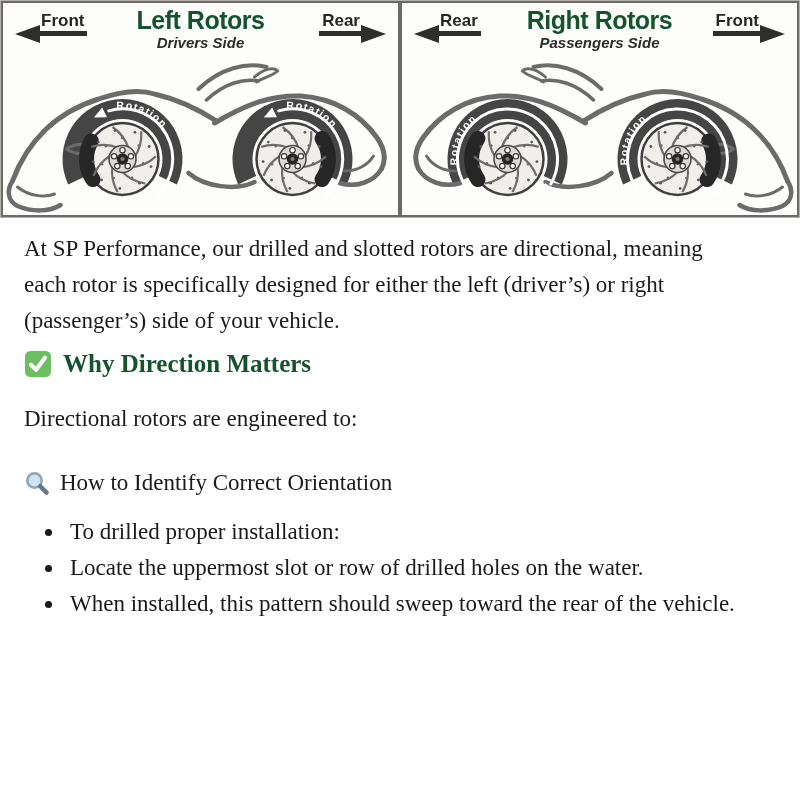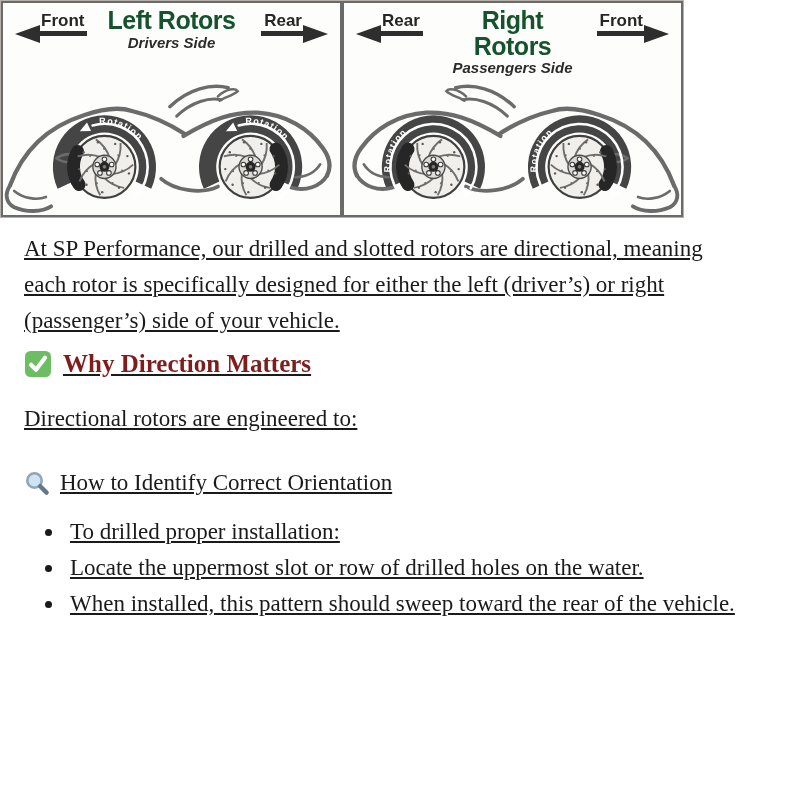--- a/index.html
+++ b/index.html
@@ -1,39 +1,39 @@
 <!DOCTYPE html>
 <html><head>
 <meta charset="utf-8">
 <style>
   html,body{margin:0;padding:0;background:#fff;}
   body{width:800px;height:800px;overflow:hidden;font-family:"Liberation Serif",serif;color:#1a1a1a;}
 
   
-  .rotor-figure{margin:0;width:684px;height:218px;box-sizing:border-box;border:1px solid #b6b1ab;display:flex;background:#fdfdfc;}
+  .rotor-figure{margin:0;width:800px;height:218px;box-sizing:border-box;border:1px solid #b6b1ab;display:flex;background:#fdfdfc;}
   .panel{flex:1 1 0;box-sizing:border-box;border:2px solid #6a6a6a;background:#fdfdfc;display:flex;flex-direction:column;min-width:0;}
   .panel-header{height:52px;display:flex;align-items:flex-start;padding:5px 12px 0;box-sizing:border-box;font-family:"Liberation Sans",sans-serif;}
   .hdr-side{width:92px;flex:0 0 auto;display:flex;margin-top:4px;}
   .hdr-side.right{justify-content:flex-end;}
   .panel-titles{flex:1 1 auto;text-align:center;line-height:1.02;}
   .panel-title{display:block;font-weight:bold;font-size:25px;letter-spacing:-0.5px;color:#14532d;}
   .panel-subtitle{display:block;font-weight:bold;font-style:italic;font-size:15px;color:#2b2b2b;margin-top:1px;}
   .dir{display:inline-flex;align-items:flex-end;}
   .dir-text{font-weight:bold;font-size:17px;color:#262626;border-bottom:5px solid #2e2e2e;line-height:1.08;padding:0 3px 1px;}
   .tri{width:0;height:0;border-top:9px solid transparent;border-bottom:9px solid transparent;flex:0 0 auto;}
   .tri-left{border-right:25px solid #2e2e2e;margin-bottom:-7px;margin-right:-2px;}
   .tri-right{border-left:25px solid #2e2e2e;margin-bottom:-7px;margin-left:-2px;}
   .car-wrap{flex:1 1 auto;}
   .car-wrap svg{display:block;}
 
   
-  .content{padding:13px 28px 0 24px;font-size:23px;line-height:36px;text-decoration:underline;}
+  .content{padding:13px 28px 0 24px;font-size:23px;line-height:36px;}
   .content p{margin:0;}
   p.intro{max-width:680px;}
-  h2.why{display:flex;align-items:center;gap:11px;margin:7px 0 0;font-size:25px;line-height:35px;color:#7f1d1d;}
+  h2.why{display:flex;align-items:center;gap:11px;margin:7px 0 0;font-size:25px;line-height:35px;color:#14532d;}
   .emoji{flex:0 0 auto;}
   p.lead{margin-top:20px;}
   ul{margin:9px 0 0;padding-left:41px;}
   ul li{padding-left:5px;max-width:585px;}
   ul.steps{margin-top:13px;}
   ul.steps li{max-width:665px;}
   p.identify{display:flex;align-items:center;gap:9px;margin-top:28px;}
 </style>
 </head>
 <body>

